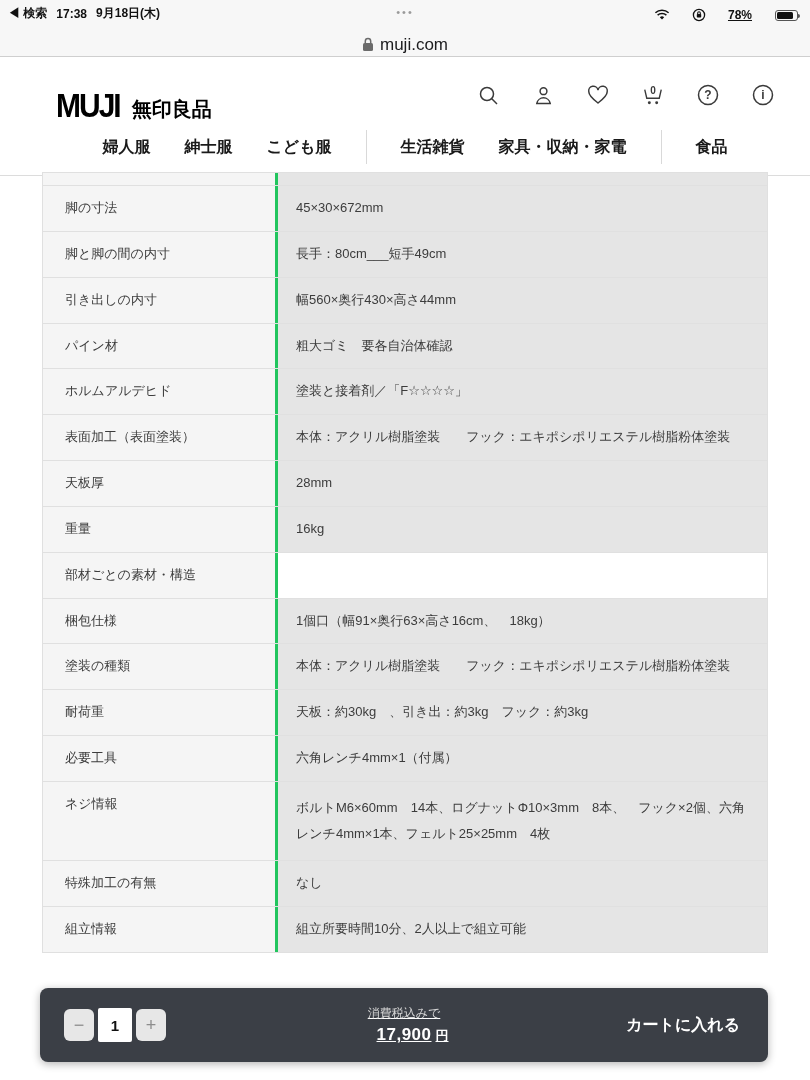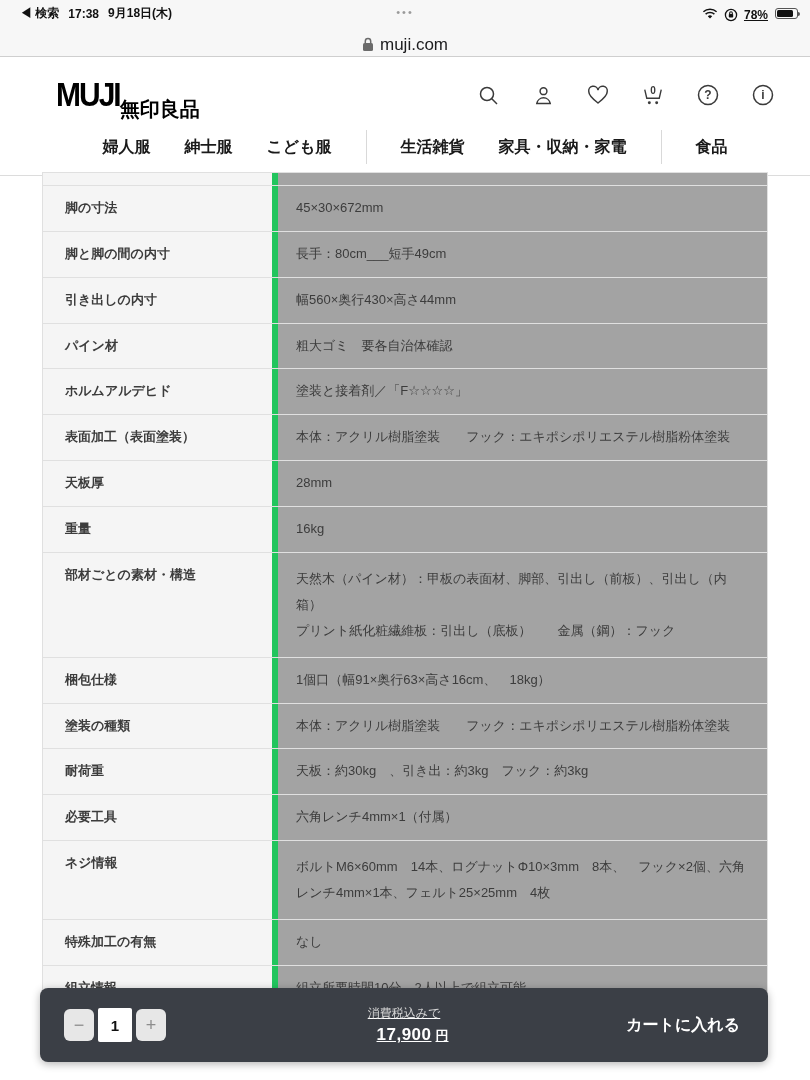--- a/index.html
+++ b/index.html
@@ -4,54 +4,54 @@
 <style>
   * { box-sizing: border-box; }
   html,body { margin:0; padding:0; }
   body {
     width:810px; height:1080px; position:relative; overflow:hidden;
     background:#ffffff; font-family:"Liberation Sans", sans-serif; color:#333;
   }
 
   
   .browser-chrome { height:57px; background:#f7f7f7; border-bottom:1px solid #cfcfcf; position:relative; }
-  .status-bar { height:22px; display:flex; justify-content:space-between; align-items:flex-end; padding:2px 12px 0 20px; font-size:12px; font-weight:bold; color:#111; }
+  .status-bar { height:22px; display:flex; justify-content:space-between; align-items:flex-end; padding:2px 12px 0 8px; font-size:12px; font-weight:bold; color:#111; }
   .status-left { display:flex; align-items:center; gap:9px; }
-  .status-right { display:flex; gap:6px;text-decoration:underline; }
+  .status-right { display:flex; align-items:center; gap:22px;text-decoration:underline; }
   .multitask-dots { position:absolute; top:6px; left:50%; transform:translateX(-50%); color:#9a9a9a; font-size:11px; letter-spacing:2px; }
   .url-row { height:33px; display:flex; align-items:center; justify-content:center; gap:6px; font-size:17px; color:#1c1c1e; font-weight:400;margin-top:6px; }
   .battery { width:23px; height:11px; border:1px solid #555; border-radius:3px; position:relative; margin-left:1px; }
   .battery .fill { position:absolute; left:1px; top:1px; bottom:1px; width:16px; background:#111; border-radius:1.5px; }
   .battery .nub { position:absolute; right:-3px; top:3px; width:2px; height:4px; background:#555; border-radius:0 2px 2px 0; }
 
   
   .site-header { background:#fff; padding:14px 36px 0 56px; }
   .logo-row { display:flex; align-items:center; justify-content:space-between; height:48px; }
-  .logo { display:flex; align-items:center; gap:0; cursor:pointer; }
+  .logo { display:flex; align-items:flex-end; gap:12px; cursor:pointer; }
   .logo-en { font-size:30px; font-weight:900; letter-spacing:-2px; color:#000; transform:scaleY(1.08); }
   .logo-jp { font-size:20px; font-weight:900; color:#000;margin-top:28px; }
   .icon-row { display:flex; align-items:center; gap:33px; }
   .hicon { width:22px; height:22px; display:flex; align-items:center; justify-content:center; cursor:pointer; }
   .hicon svg { display:block; }
   .nav-row { display:flex; align-items:center; gap:34px; height:56px; font-size:16px; font-weight:600; color:#1a1a1a;justify-content:center; }
   .nav-item { cursor:pointer; white-space:nowrap; }
   .nav-divider { width:1px; height:34px; background:#d9d9d9; }
   .header-bottom-line { border-bottom:1px solid #dcdcdc; }
 
   
   .table-wrap { position:absolute; left:42px; right:42px; top:172px; }
   .spec-row { display:flex; border:1px solid #e0e0e0; border-top:none; }
   .spec-row.partial { height:14px; border-top:1px solid #e0e0e0; }
   .spec-label {
     width:235px; flex:0 0 235px; background:#f5f5f5; padding:13px 14px 13px 22px;
-    font-size:13px; font-weight:700; color:#3c3c3c; border-right:6px solid #22c55e;
+    font-size:13px; font-weight:400; color:#3c3c3c; border-right:3px solid #22c55e;
     display:flex; align-items:flex-start; line-height:1.45;
   }
   .spec-value {
-    flex:1; background:#a3a3a3; padding:13px 16px 13px 18px; font-size:13px; color:#3c3c3c;
+    flex:1; background:#e5e5e5; padding:13px 16px 13px 18px; font-size:13px; color:#3c3c3c;
     line-height:2.0; white-space:pre-line; display:flex; align-items:center;
   }
   .spec-row:not(.tall) .spec-value { line-height:1.45; align-items:center; }
   .spec-row:not(.tall) .spec-label { align-items:center; }
 
   
   .purchase-bar {
     position:absolute; left:40px; right:42px; top:988px; height:74px;
     background:#3b3f46; border-radius:8px; display:flex; align-items:center;
     padding:0 28px 0 24px; box-shadow:0 2px 8px rgba(0,0,0,.3);
@@ -208,22 +208,20 @@
     <div class="spec-row">
       <div class="spec-label">天板厚</div>
       <div class="spec-value">28mm</div>
     </div>
     <div class="spec-row">
       <div class="spec-label">重量</div>
       <div class="spec-value">16kg</div>
     </div>
     <div class="spec-row tall">
       <div class="spec-label">部材ごとの素材・構造</div>
-      <div class="spec-value">天然木（パイン材）：甲板の表面材、脚部、引出し（前板）、引出し（内箱）
-プリント紙化粧繊維板：引出し（底板）　　金属（鋼）：フック</div>
     </div>
     <div class="spec-row">
       <div class="spec-label">梱包仕様</div>
       <div class="spec-value">1個口（幅91×奥行63×高さ16cm、　18kg）</div>
     </div>
     <div class="spec-row">
       <div class="spec-label">塗装の種類</div>
       <div class="spec-value">本体：アクリル樹脂塗装　　フック：エキポシポリエステル樹脂粉体塗装</div>
     </div>
     <div class="spec-row">

